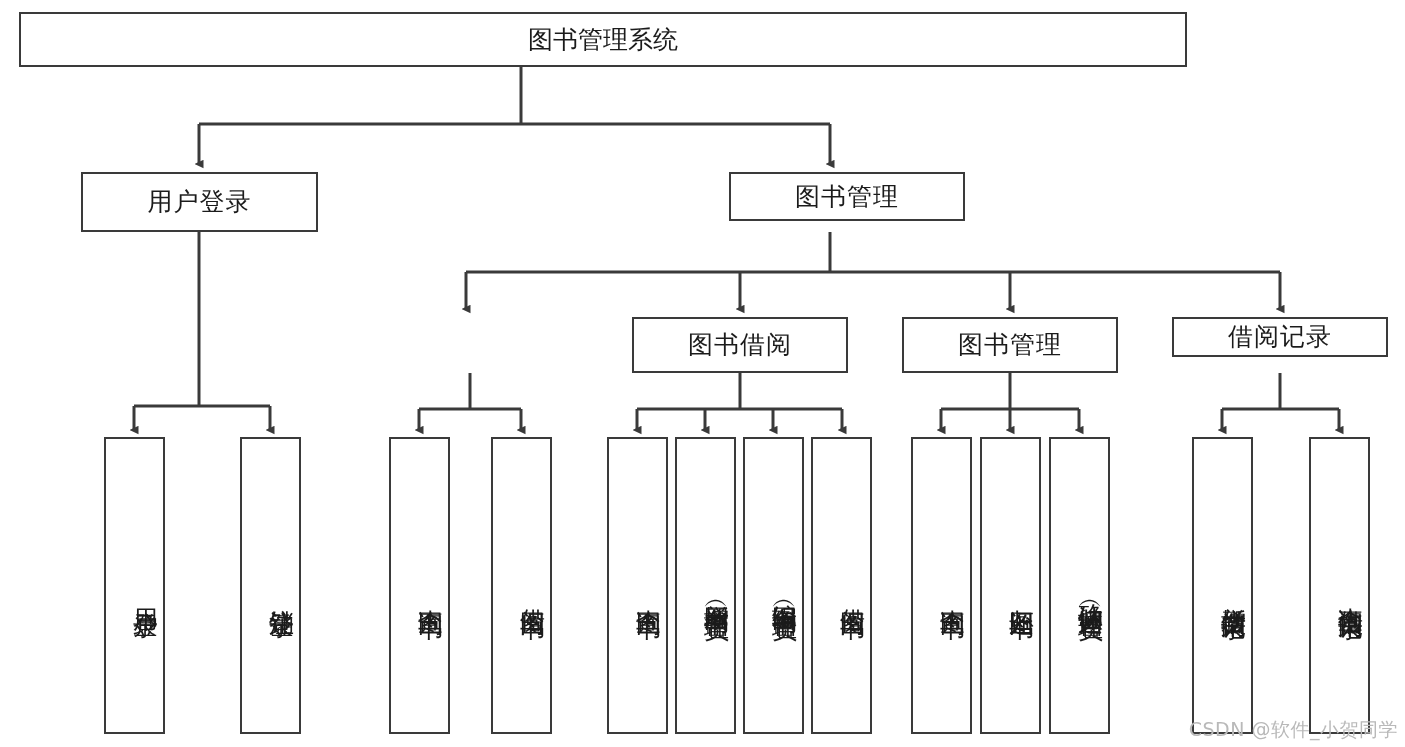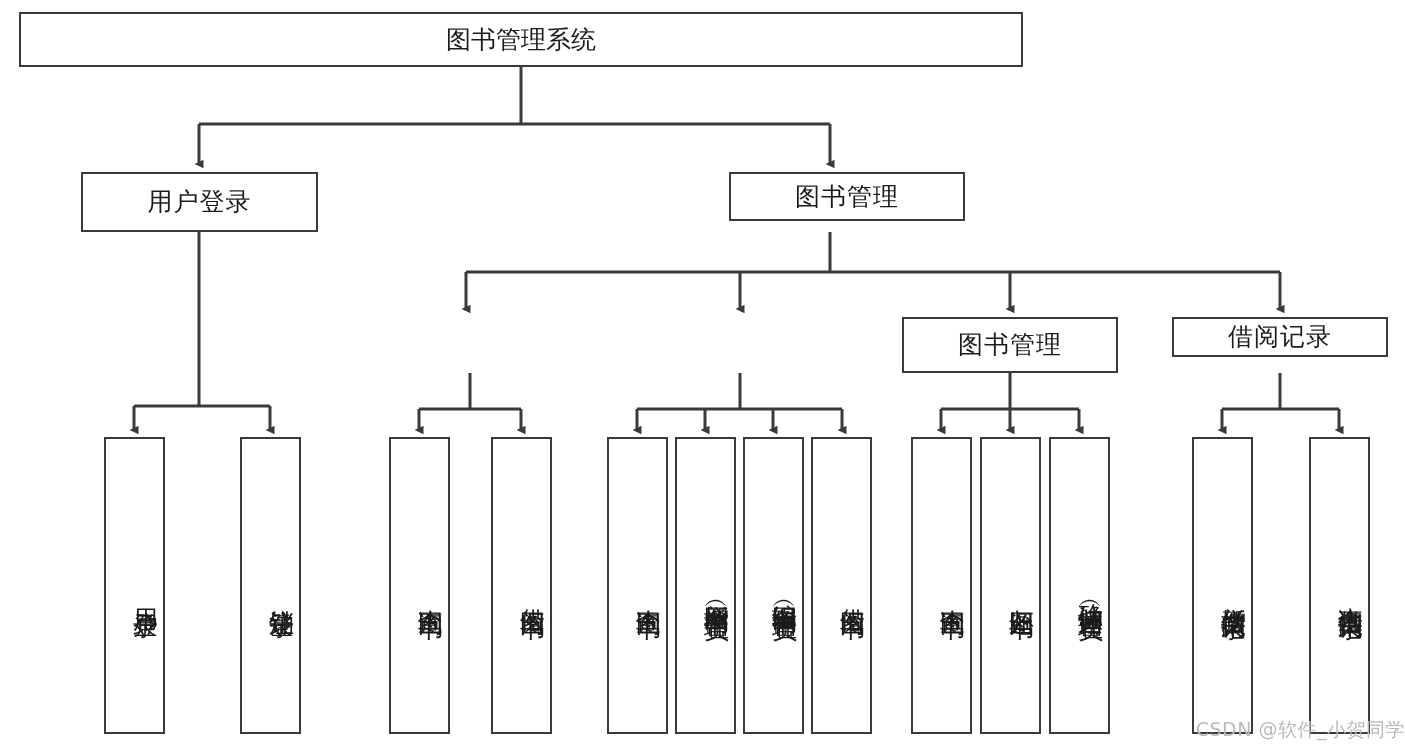--- a/index.html
+++ b/index.html
@@ -47,21 +47,21 @@
     font-size: 25px;
     line-height: 1.45;
     letter-spacing: 2px;
     padding-top: 14px;
     align-items: flex-start;
     justify-content: center;
     white-space: nowrap;
   }
   .watermark {
     position: absolute;
-    right: 0;
+    right: 7px;
     bottom: 4px;
     font-size: 19px;
     color: #b9b9b9;
     letter-spacing: 0.5px;
     white-space: nowrap;
     font-family: "DejaVu Sans", "Liberation Sans", sans-serif;
   }
 </style>
 </head>
 <body>
@@ -111,25 +111,26 @@
       <path d="M1010,409 L1010,430" marker-end="url(#arrowhead)"></path>
       <path d="M1079,409 L1079,430" marker-end="url(#arrowhead)"></path>
 
       <path d="M1280,373 L1280,409"></path>
       <path d="M1222,409 L1339,409"></path>
       <path d="M1222,409 L1222,430" marker-end="url(#arrowhead)"></path>
       <path d="M1339,409 L1339,430" marker-end="url(#arrowhead)"></path>
     </g>
   </svg>
 
-  <div class="node root" style="left:19px; top:12px; width:1004px; height:55px;">图书管理系统</div>
+  <div class="node root" style="left:19px; top:12px; width:1168px; height:55px;">图书管理系统</div>
 
   <div class="node horiz" style="left:81px; top:172px; width:237px; height:60px;">用户登录</div>
   <div class="node horiz" style="left:729px; top:172px; width:236px; height:49px;">图书管理</div>
 
+  <div class="node horiz" style="left:632px; top:317px; width:216px; height:56px;">图书借阅</div>
   <div class="node horiz" style="left:902px; top:317px; width:216px; height:56px;">图书管理</div>
   <div class="node horiz" style="left:1172px; top:317px; width:216px; height:40px;">借阅记录</div>
 
   <div class="node leaf" style="left:104px; top:437px; width:61px; height:297px;">用户登录</div>
   <div class="node leaf" style="left:240px; top:437px; width:61px; height:297px;">注销登录</div>
 
   <div class="node leaf" style="left:389px; top:437px; width:61px; height:297px;">查询图书</div>
   <div class="node leaf" style="left:491px; top:437px; width:61px; height:297px;">借阅图书</div>
 
   <div class="node leaf" style="left:607px; top:437px; width:61px; height:297px;">查询图书</div>

